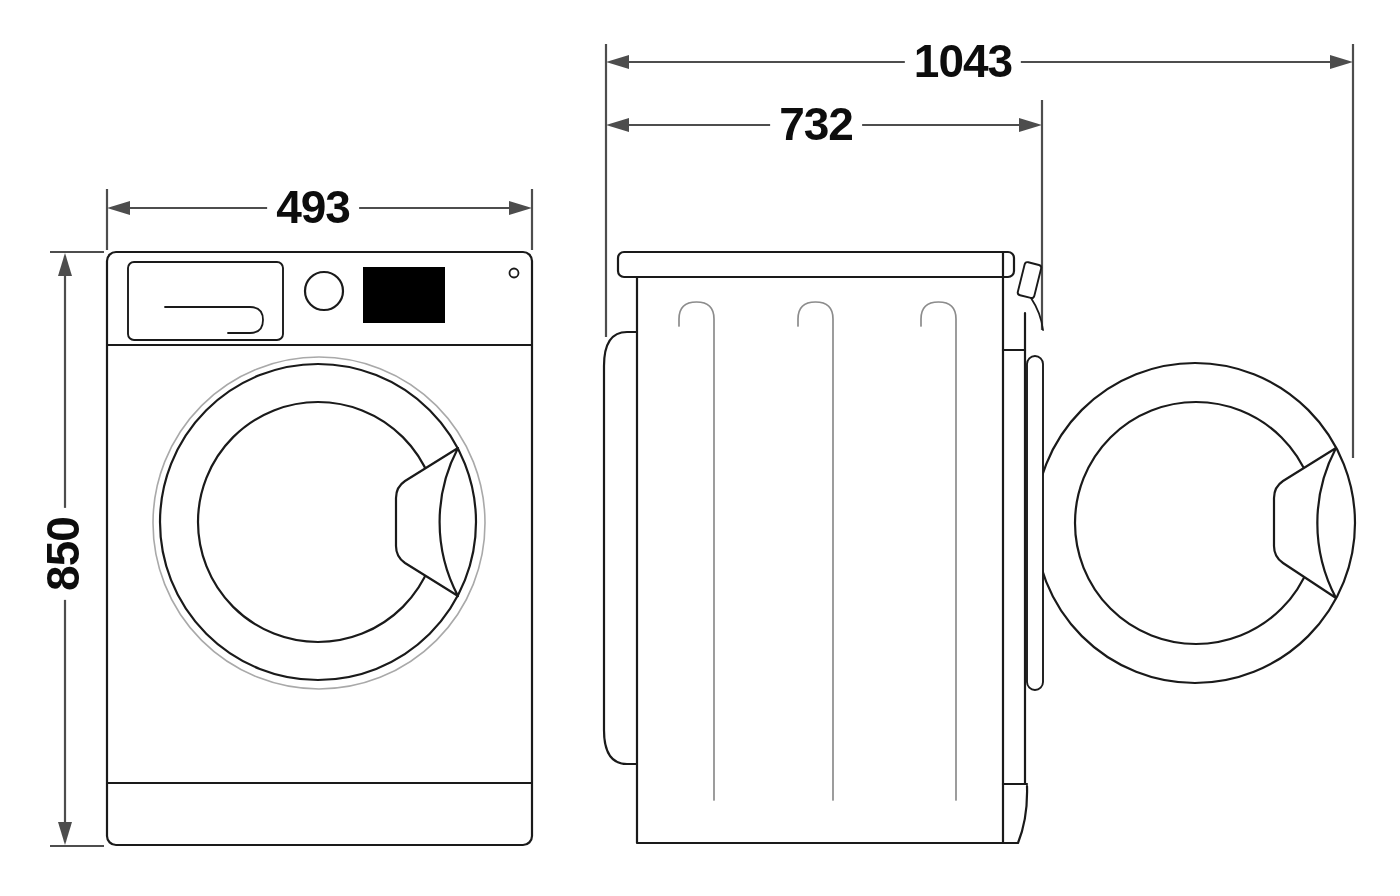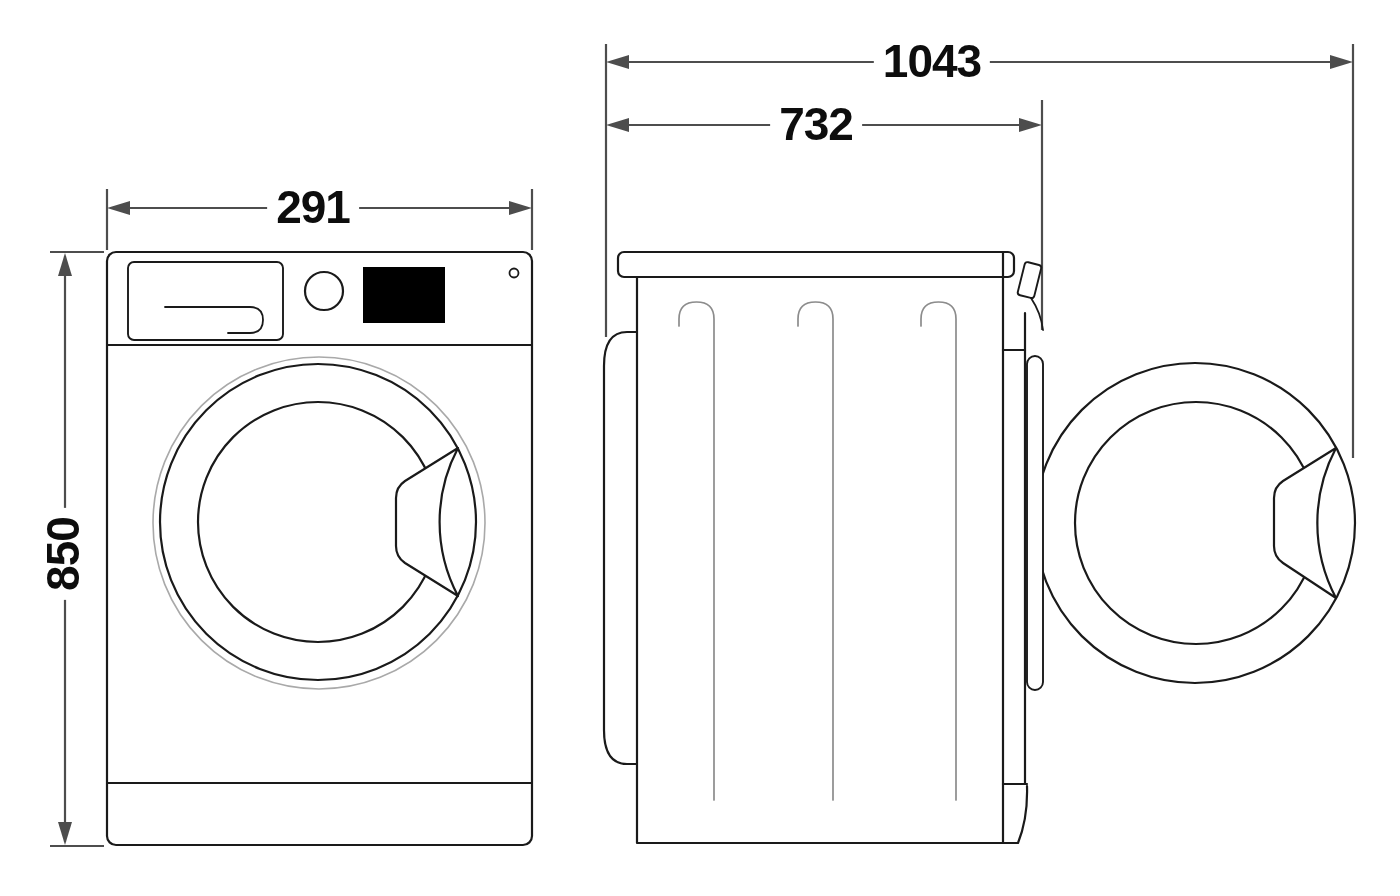--- a/index.html
+++ b/index.html
@@ -99,20 +99,20 @@
         <path d="M1027,786 Q1028,818 1018,843 L1003,843"></path>
       </g>
 
       <circle cx="1195" cy="523" r="160"></circle>
       <circle cx="1196" cy="523" r="121"></circle>
       <path fill="#ffffff" d="M1336,448 L1283,481 Q1274,487 1274,498 L1274,546 Q1274,557 1283,563 L1336,598 A160,160 0 0 1 1336,448 Z"></path>
       <rect fill="#ffffff" x="1027" y="356" width="16" height="334" rx="8" stroke-width="1.9"></rect>
     </g>
   </svg>
 
-  <div class="dim-label" style="left:313px; top:207px;">291</div>
+  <div class="dim-label" style="left:313px; top:207px;">493</div>
 
   <div class="dim-label rot" style="left:63px; top:554px;">850</div>
 
-  <div class="dim-label" style="left:932px; top:61px;">1043</div>
+  <div class="dim-label" style="left:963px; top:61px;">1043</div>
 
   <div class="dim-label" style="left:816px; top:124px;">732</div>
 </div>
 
 </body></html>

